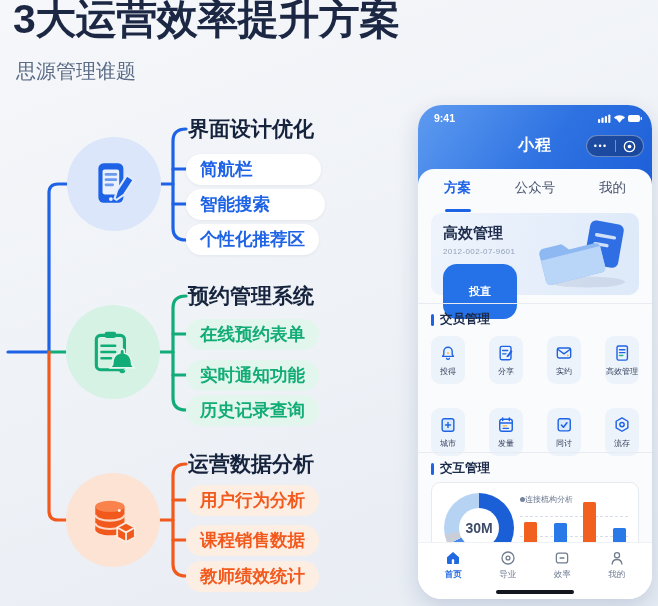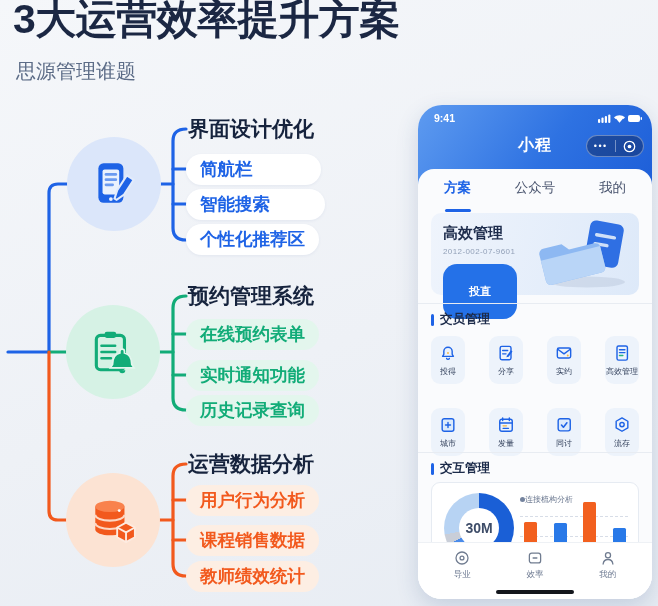--- a/index.html
+++ b/index.html
@@ -319,20 +319,29 @@
         <div class="dash" style="top:53px"></div>
         <div class="bars">
           <span class="bar" style="height: 20px; background: rgb(242, 96, 31);"></span>
           <span class="bar" style="height: 19px; background: rgb(41, 121, 232);"></span>
           <span class="bar" style="height: 40px; background: rgb(242, 96, 31);"></span>
           <span class="bar" style="height: 14px; background: rgb(41, 121, 232);"></span>
         </div>
       </div>
 
       <div class="tabbar">
+        <span class="tb-item active">
+          <span>
+              <svg class="icon-svg" width="18" height="18" viewBox="0 0 24 24">
+                <path d="M4 11 12 4l8 7v7.5A1.5 1.5 0 0 1 18.5 20h-13A1.5 1.5 0 0 1 4 18.5z" fill="var(--tab_active)"></path>
+                <rect x="10.4" y="13.5" width="3.2" height="6.5" rx="1" fill="#fff"></rect>
+              </svg>
+            </span>
+          <span class="tb-label">首页</span>
+        </span>
         <span class="tb-item">
           <span>
               <svg class="icon-svg" width="18" height="18" viewBox="0 0 24 24" fill="none" stroke="#707c90" stroke-width="1.7">
                 <circle cx="12" cy="12" r="8"></circle>
                 <circle cx="12" cy="12" r="2.6"></circle>
               </svg>
             </span>
           <span class="tb-label">导业</span>
         </span>
         <span class="tb-item">

